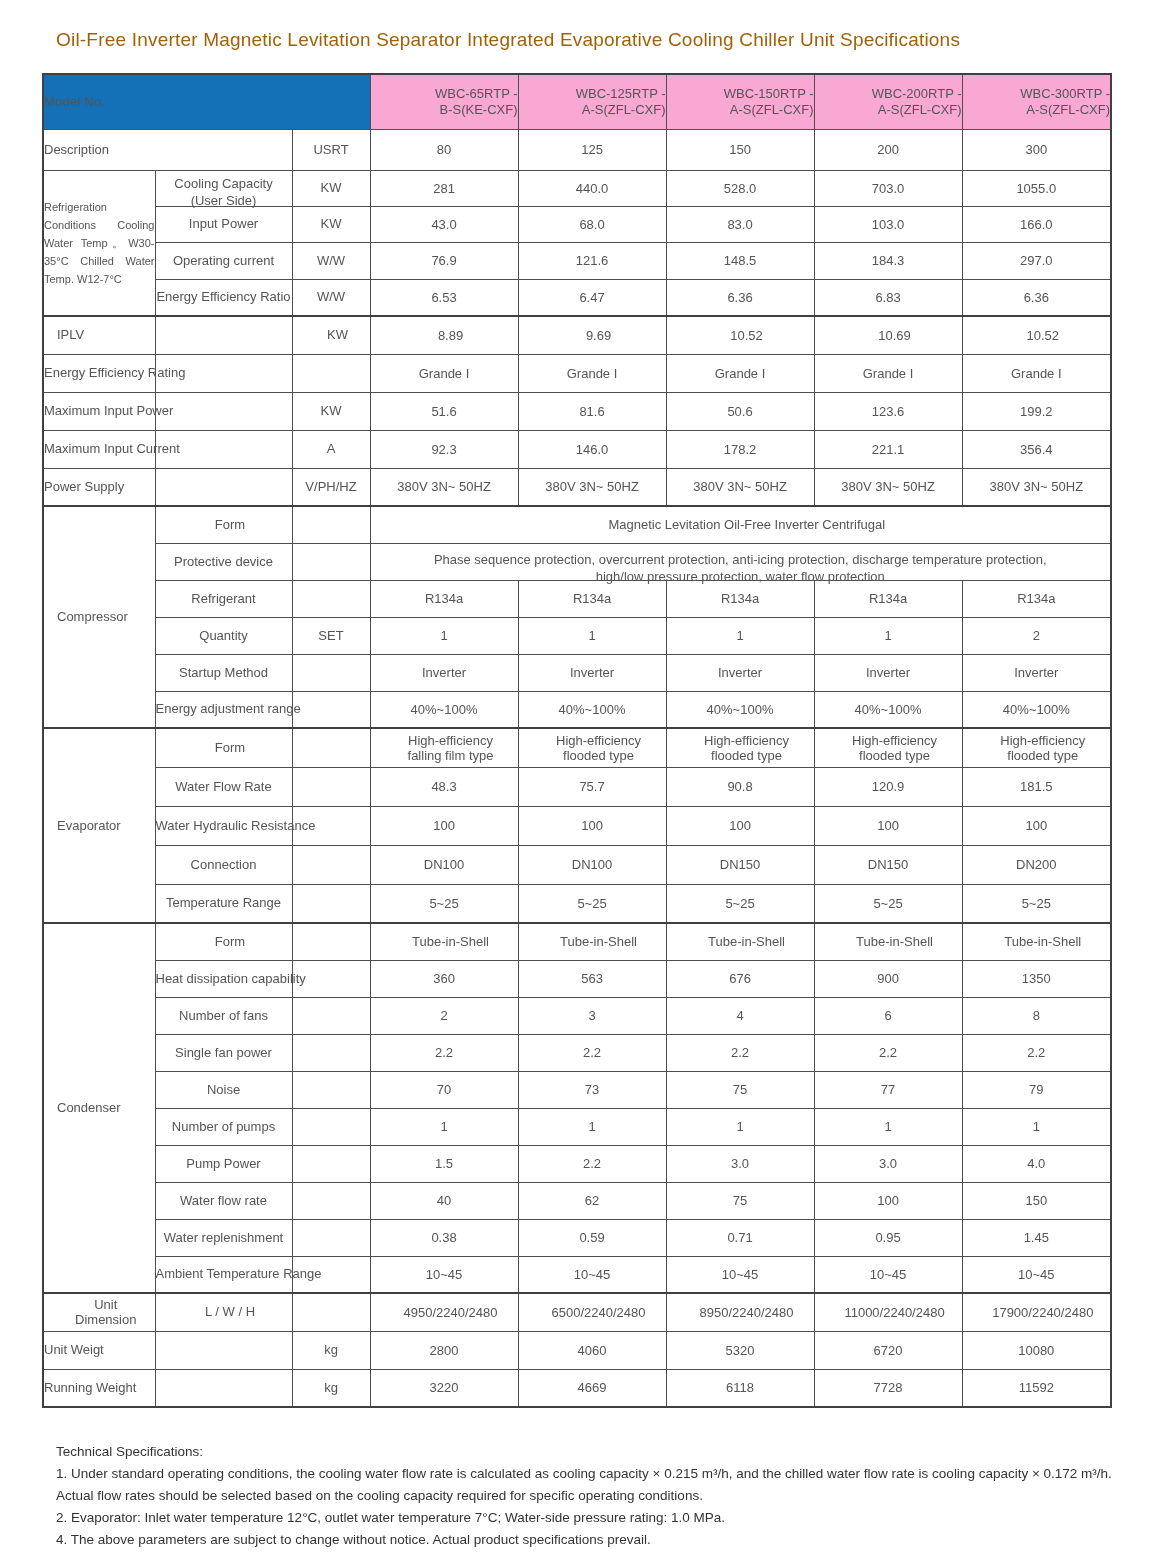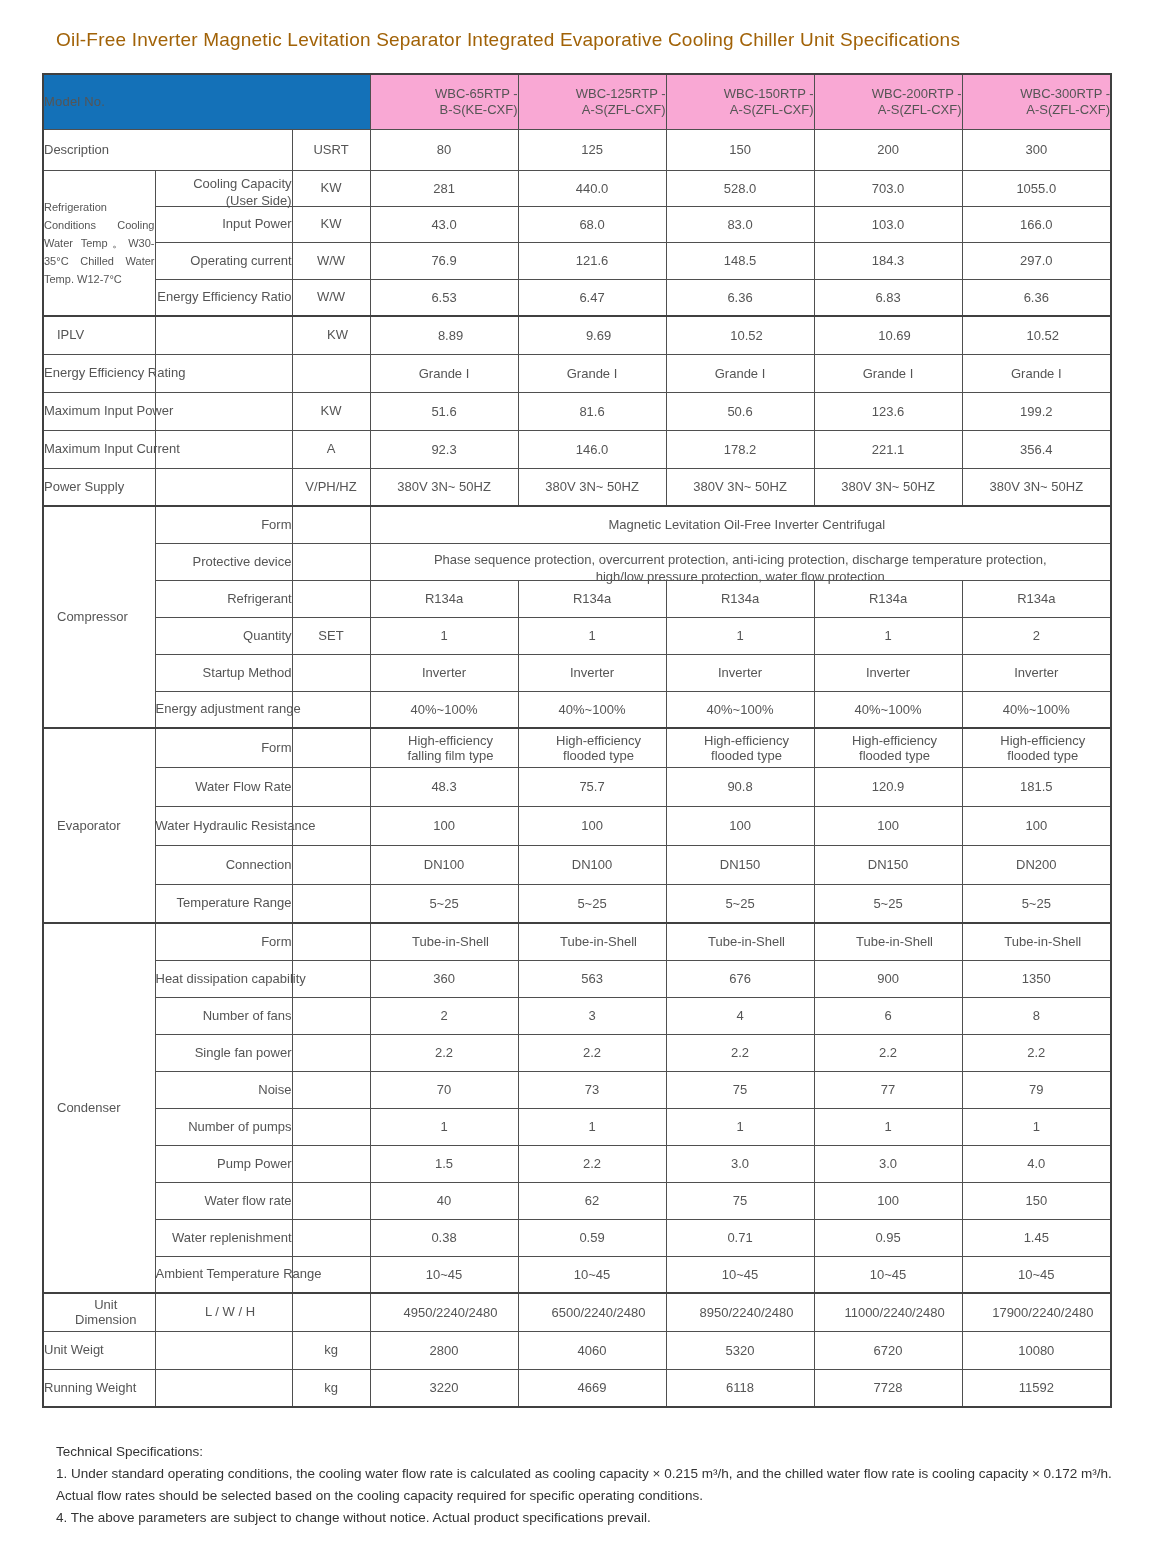--- a/index.html
+++ b/index.html
@@ -30,21 +30,21 @@
     background:#f9a8d4;color:#fff;font-size:12.5px;line-height:16px;
     white-space:pre-line;text-align:right;font-weight:400;
   }
   
   .c-l1{text-align:left;padding-left:7px;}
   .c-l1 .in{white-space:nowrap;}
   .c-l1j{padding:2px 9px 2px 8px;}
   .c-l1j .in{white-space:pre-line;text-align:justify;font-size:11px;line-height:18px;}
   .c-l1c{text-align:center;font-size:12px;}
   .c-l1c .in{line-height:15px;}
-  .c-l2{text-align:right;padding-left:8px;}
+  .c-l2{text-align:center;padding-left:8px;}
   .c-l2c{text-align:center;font-size:12.5px;}
   .c-nowrap .in{white-space:nowrap;}
   .c-u{text-align:center;font-size:12px;}
   .c-v{text-align:center;}
   .c-v .in{line-height:15px;}
   .c-wrapdown{vertical-align:top;}
   .c-wrapdown .in{line-height:17px;position:relative;top:3px;padding-top:1px;}
   .c-shift .in{position:relative;top:6px;line-height:17px;}
   tr.sec td{border-top:2px solid #404040;padding-left:13px;}
   
@@ -884,14 +884,15 @@
         <td class="c-v">
           <div class="in">11592</div>
         </td>
       </tr>
     </tbody>
 </table>
 
 <div class="foot">
   <div>Technical Specifications:</div>
   <div>1. Under standard operating conditions, the cooling water flow rate is calculated as cooling capacity × 0.215 m³/h, and the chilled water flow rate is cooling capacity × 0.172 m³/h. Actual flow rates should be selected based on the cooling capacity required for specific operating conditions.</div>
+  <div>2. Evaporator: Inlet water temperature 12°C, outlet water temperature 7°C; Water-side pressure rating: 1.0 MPa.</div>
   <div>4. The above parameters are subject to change without notice. Actual product specifications prevail.</div>
 </div>
 
 </body></html>

